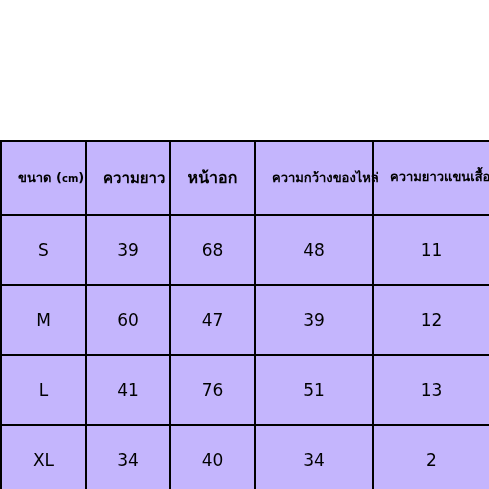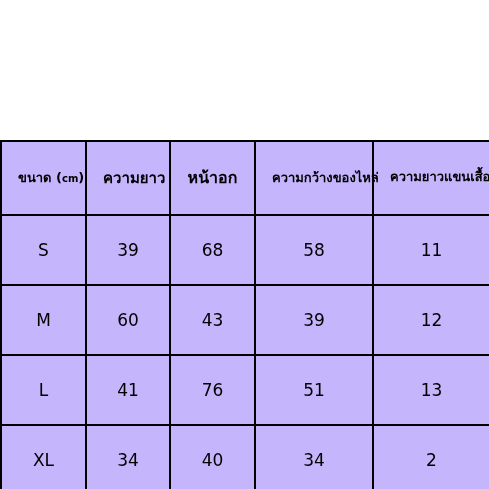--- a/index.html
+++ b/index.html
@@ -87,27 +87,27 @@
           <th class="col-2">หน้าอก</th>
           <th class="col-3">ความกว้างของไหล่</th>
           <th class="col-4">ความยาวแขนเสื้อ</th>
         </tr>
       </thead>
       <tbody>
         <tr>
           <td>S</td>
           <td>39</td>
           <td>68</td>
-          <td>58</td>
+          <td>48</td>
           <td>11</td>
         </tr>
         <tr>
           <td>M</td>
           <td>60</td>
-          <td>43</td>
+          <td>47</td>
           <td>39</td>
           <td>12</td>
         </tr>
         <tr>
           <td>L</td>
           <td>41</td>
           <td>76</td>
           <td>51</td>
           <td>13</td>
         </tr>

